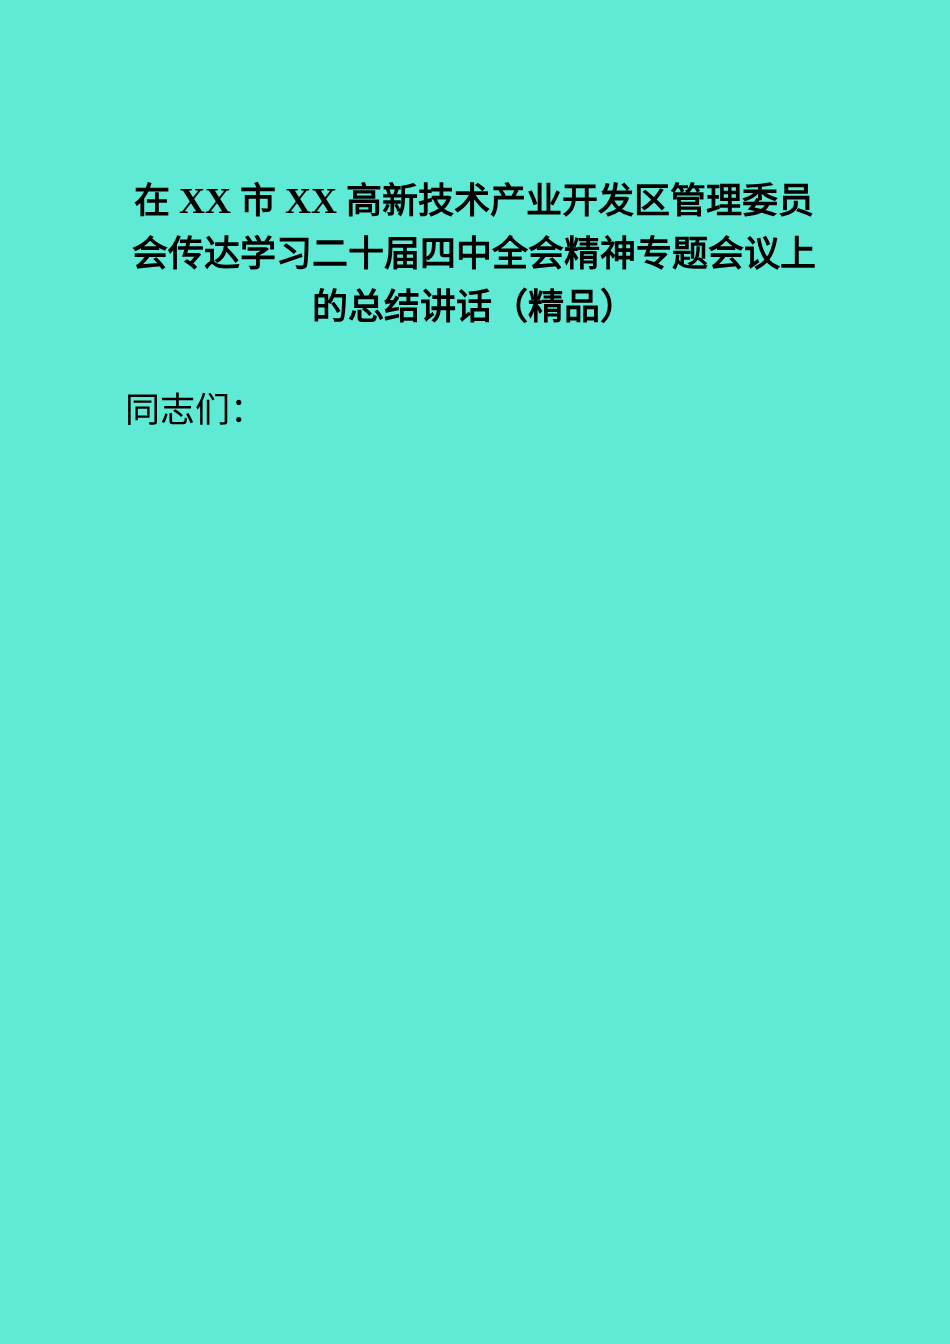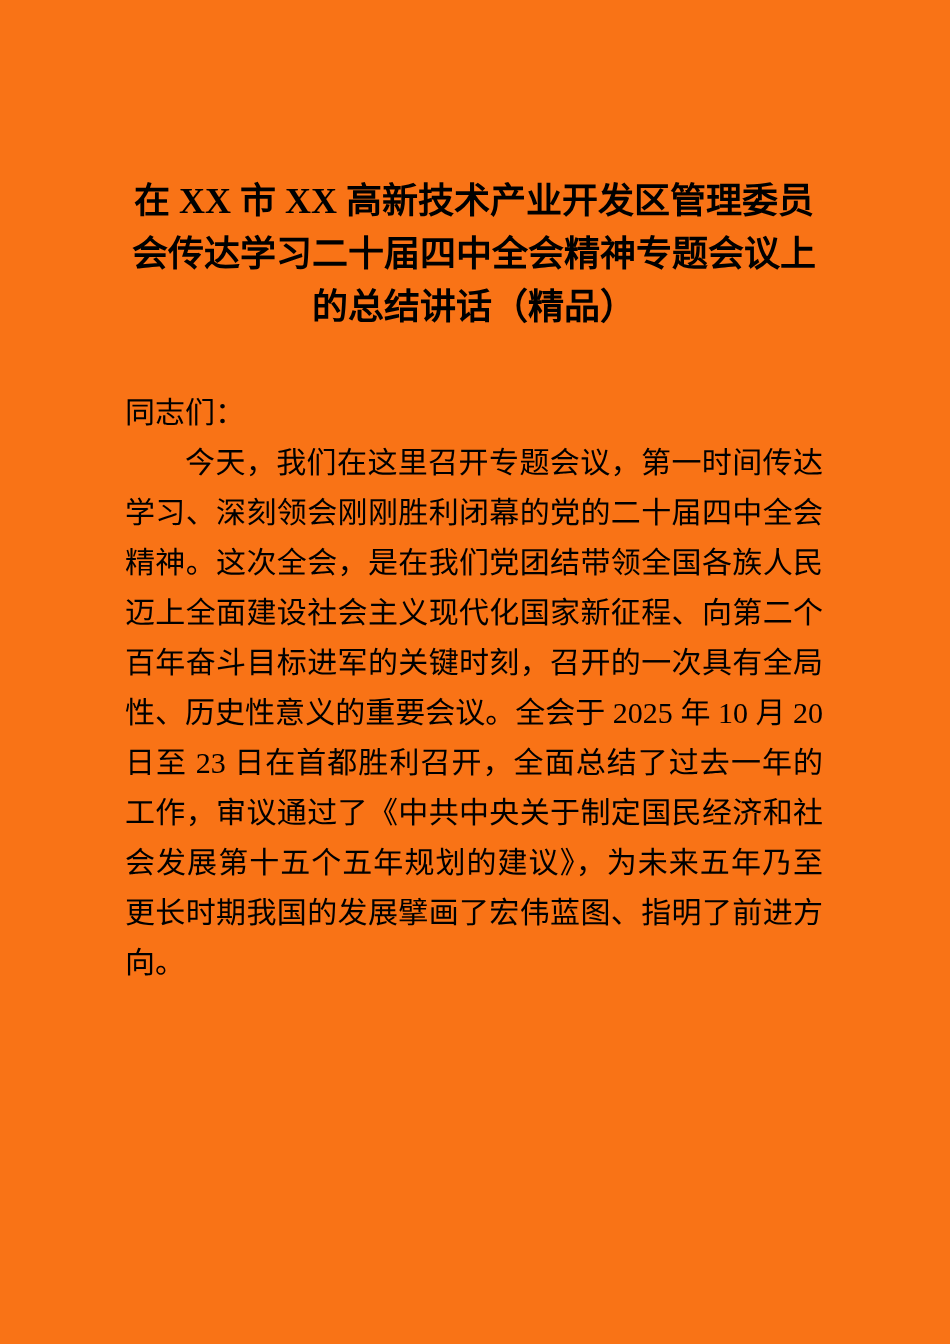--- a/index.html
+++ b/index.html
@@ -5,38 +5,38 @@
   html, body {
     margin: 0;
     padding: 0;
     background: #ffffff;
   }
   .page {
     position: relative;
     width: 950px;
     height: 1344px;
     margin: 0 auto;
-    background: #f97316;
+    background: #5eead4;
     color: #000000;
     box-sizing: border-box;
     padding: 175px 127px 40px 125px;
     overflow: hidden;
   }
   .doc-title {
     font-family: "Liberation Serif", serif;
     font-weight: bold;
     font-size: 36px;
     line-height: 53px;
     text-align: center;
     color: #000000;
     margin: 0 0 54px 0;
   }
   .doc-body {
-    font-family: Liberation Serif, serif;
-    font-size: 30px;
+    font-family: Liberation Mono, monospace;
+    font-size: 35px;
     line-height: 50px;
     text-align: justify;
     color: #000000;
   }
   .doc-body p {
     margin: 0;
     padding: 0;
   }
   .salutation {
     text-indent: 0;
@@ -47,16 +47,15 @@
 </style>
 </head>
 <body>
 
 <div class="page">
   <h1 class="doc-title">在 XX 市 XX 高新技术产业开发区管理委员会传达学习二十届四中全会精神专题会议上的总结讲话（精品）</h1>
 
   <div class="doc-body">
     <p class="salutation">同志们：</p>
 
-    <p class="para">今天，我们在这里召开专题会议，第一时间传达学习、深刻领会刚刚胜利闭幕的党的二十届四中全会精神。这次全会，是在我们党团结带领全国各族人民迈上全面建设社会主义现代化国家新征程、向第二个百年奋斗目标进军的关键时刻，召开的一次具有全局性、历史性意义的重要会议。全会于 2025 年 10 月 20 日至 23 日在首都胜利召开，全面总结了过去一年的工作，审议通过了《中共中央关于制定国民经济和社会发展第十五个五年规划的建议》，为未来五年乃至更长时期我国的发展擘画了宏伟蓝图、指明了前进方向。</p>
 
   </div>
 </div>
 
 </body></html>

